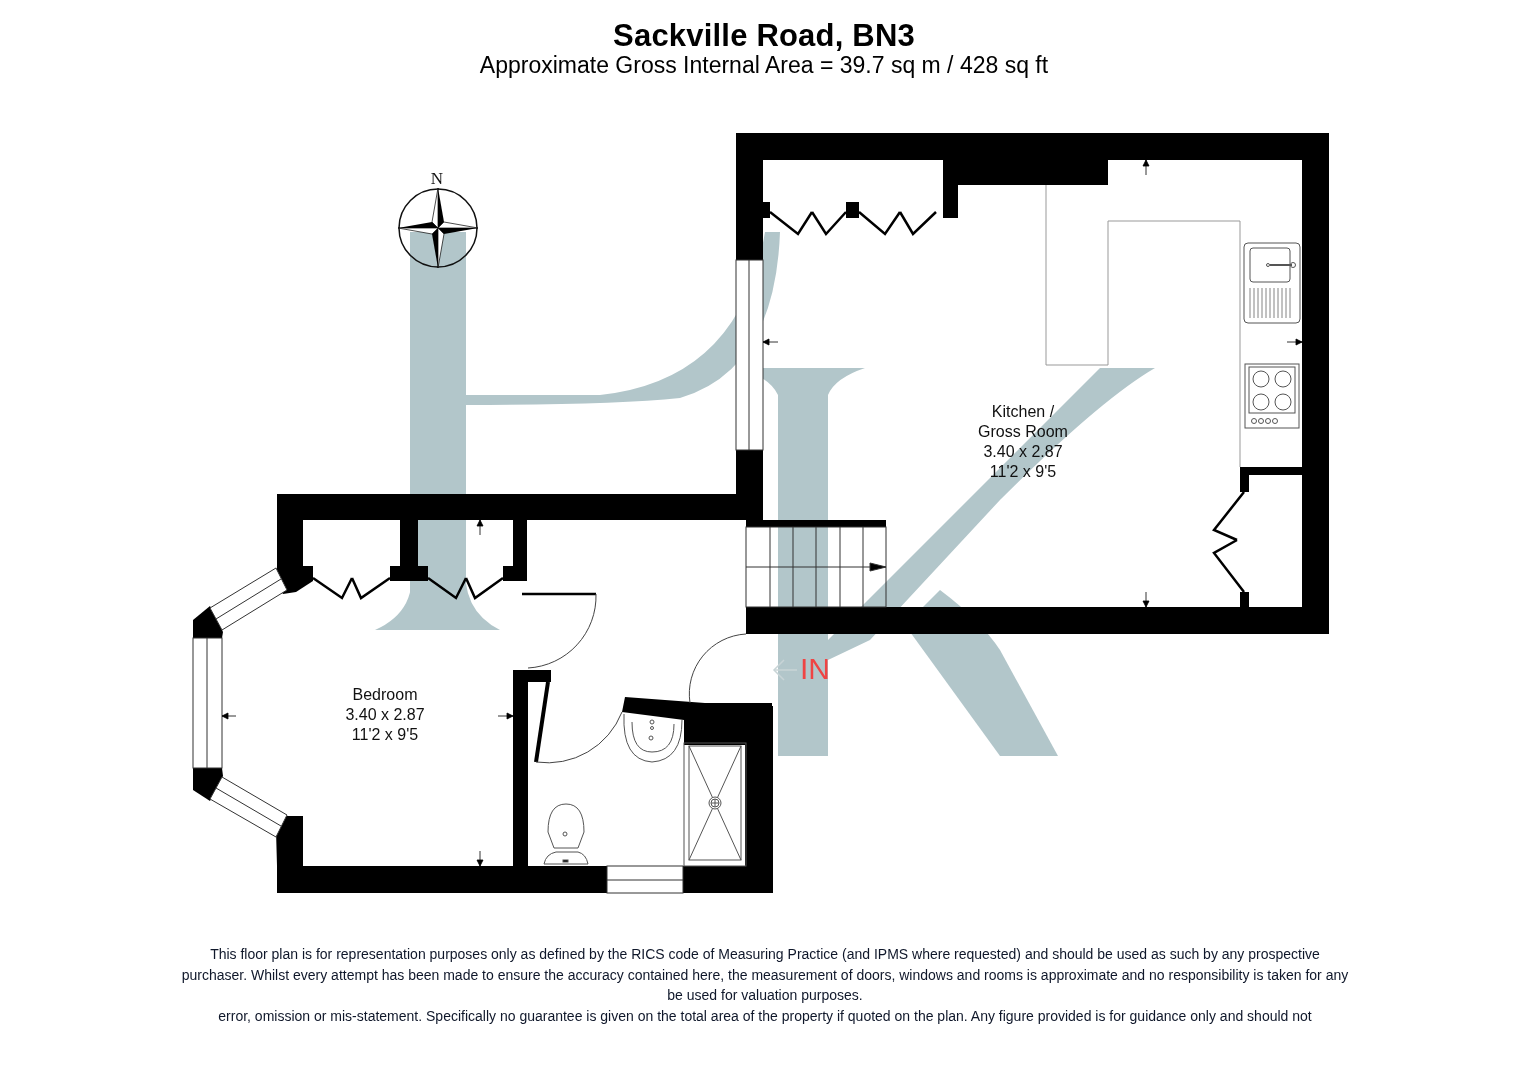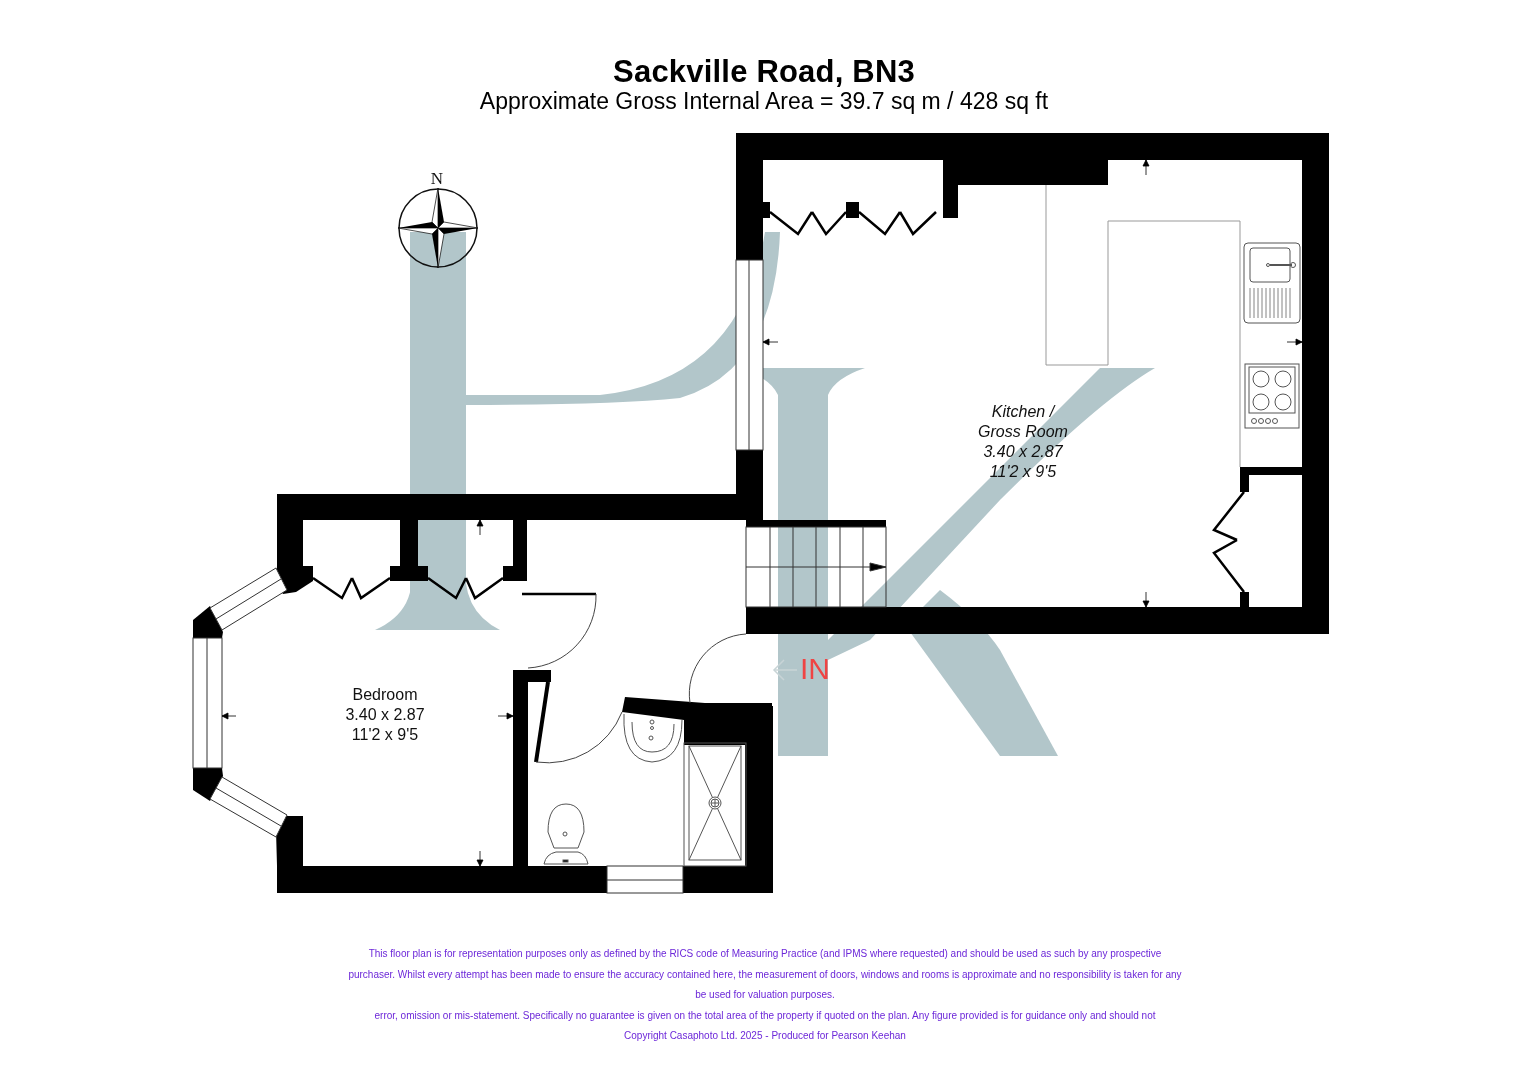--- a/index.html
+++ b/index.html
@@ -14,21 +14,20 @@
       overflow: hidden;
       font-family: "Liberation Sans", sans-serif;
       color: #000;
     }
     .header {
       position: absolute;
       left: 0;
       top: 18px;
       width: 1528px;
       text-align: center;
-      margin-top: 36px;
     }
     .title {
       font-size: 31px;
       font-weight: bold;
       line-height: 36px;
       letter-spacing: 0.2px;
     }
     .subtitle {
       font-size: 23px;
       line-height: 22px;
@@ -55,23 +54,23 @@
       font-size: 30px;
       line-height: 34px;
       color: #ef4444;
     }
     .footer {
       position: absolute;
       left: 70px;
       width: 1390px;
       top: 944px;
       text-align: center;
-      font-size: 10px;
+      font-size: 14px;
       line-height: 20.5px;
-      color: #6d28d9;
+      color: #0f172a;
     }
     .footer span { display: block; }
   </style>
 </head>
 <body>
 
 <div class="header">
   <div class="title">Sackville Road, BN3</div>
   <div class="subtitle">Approximate Gross Internal Area = 39.7 sq m / 428 sq ft</div>
 </div>
@@ -310,34 +309,33 @@
     <polygon points="480,866 477,860 483,860"></polygon>
     <line x1="222" y1="716" x2="236" y2="716"></line>
     <polygon points="222,716 228,713 228,719"></polygon>
     <line x1="498" y1="716" x2="513" y2="716"></line>
     <polygon points="513,716 507,713 507,719"></polygon>
   </g>
 
   <text x="437" y="184" text-anchor="middle" font-family="'Liberation Serif', serif" font-size="17" fill="#111">N</text>
 </svg>
 
-<div class="room-label" style="left:948px; top:402px; width:150px;font-style:italic;">
+<div class="room-label" style="left:948px; top:402px; width:150px;">
   <span>Kitchen /</span>
   <span>Gross Room</span>
   <span>3.40 x 2.87</span>
   <span>11'2 x 9'5</span>
 </div>
 
 <div class="room-label" style="left:310px; top:685px; width:150px;text-align:center;">
   <span>Bedroom</span>
   <span>3.40 x 2.87</span>
   <span>11'2 x 9'5</span>
 </div>
 
 <div class="in-label">IN</div>
 
 <div class="footer">
   <span>This floor plan is for representation purposes only as defined by the RICS code of Measuring Practice (and IPMS where requested) and should be used as such by any prospective</span>
   <span>purchaser. Whilst every attempt has been made to ensure the accuracy contained here, the measurement of doors, windows and rooms is approximate and no responsibility is taken for any</span>
   <span>be used for valuation purposes.</span>
   <span>error, omission or mis-statement. Specifically no guarantee is given on the total area of the property if quoted on the plan. Any figure provided is for guidance only and should not</span>
-  <span>Copyright Casaphoto Ltd. 2025 - Produced for Pearson Keehan</span>
 </div>
 
 </body></html>

